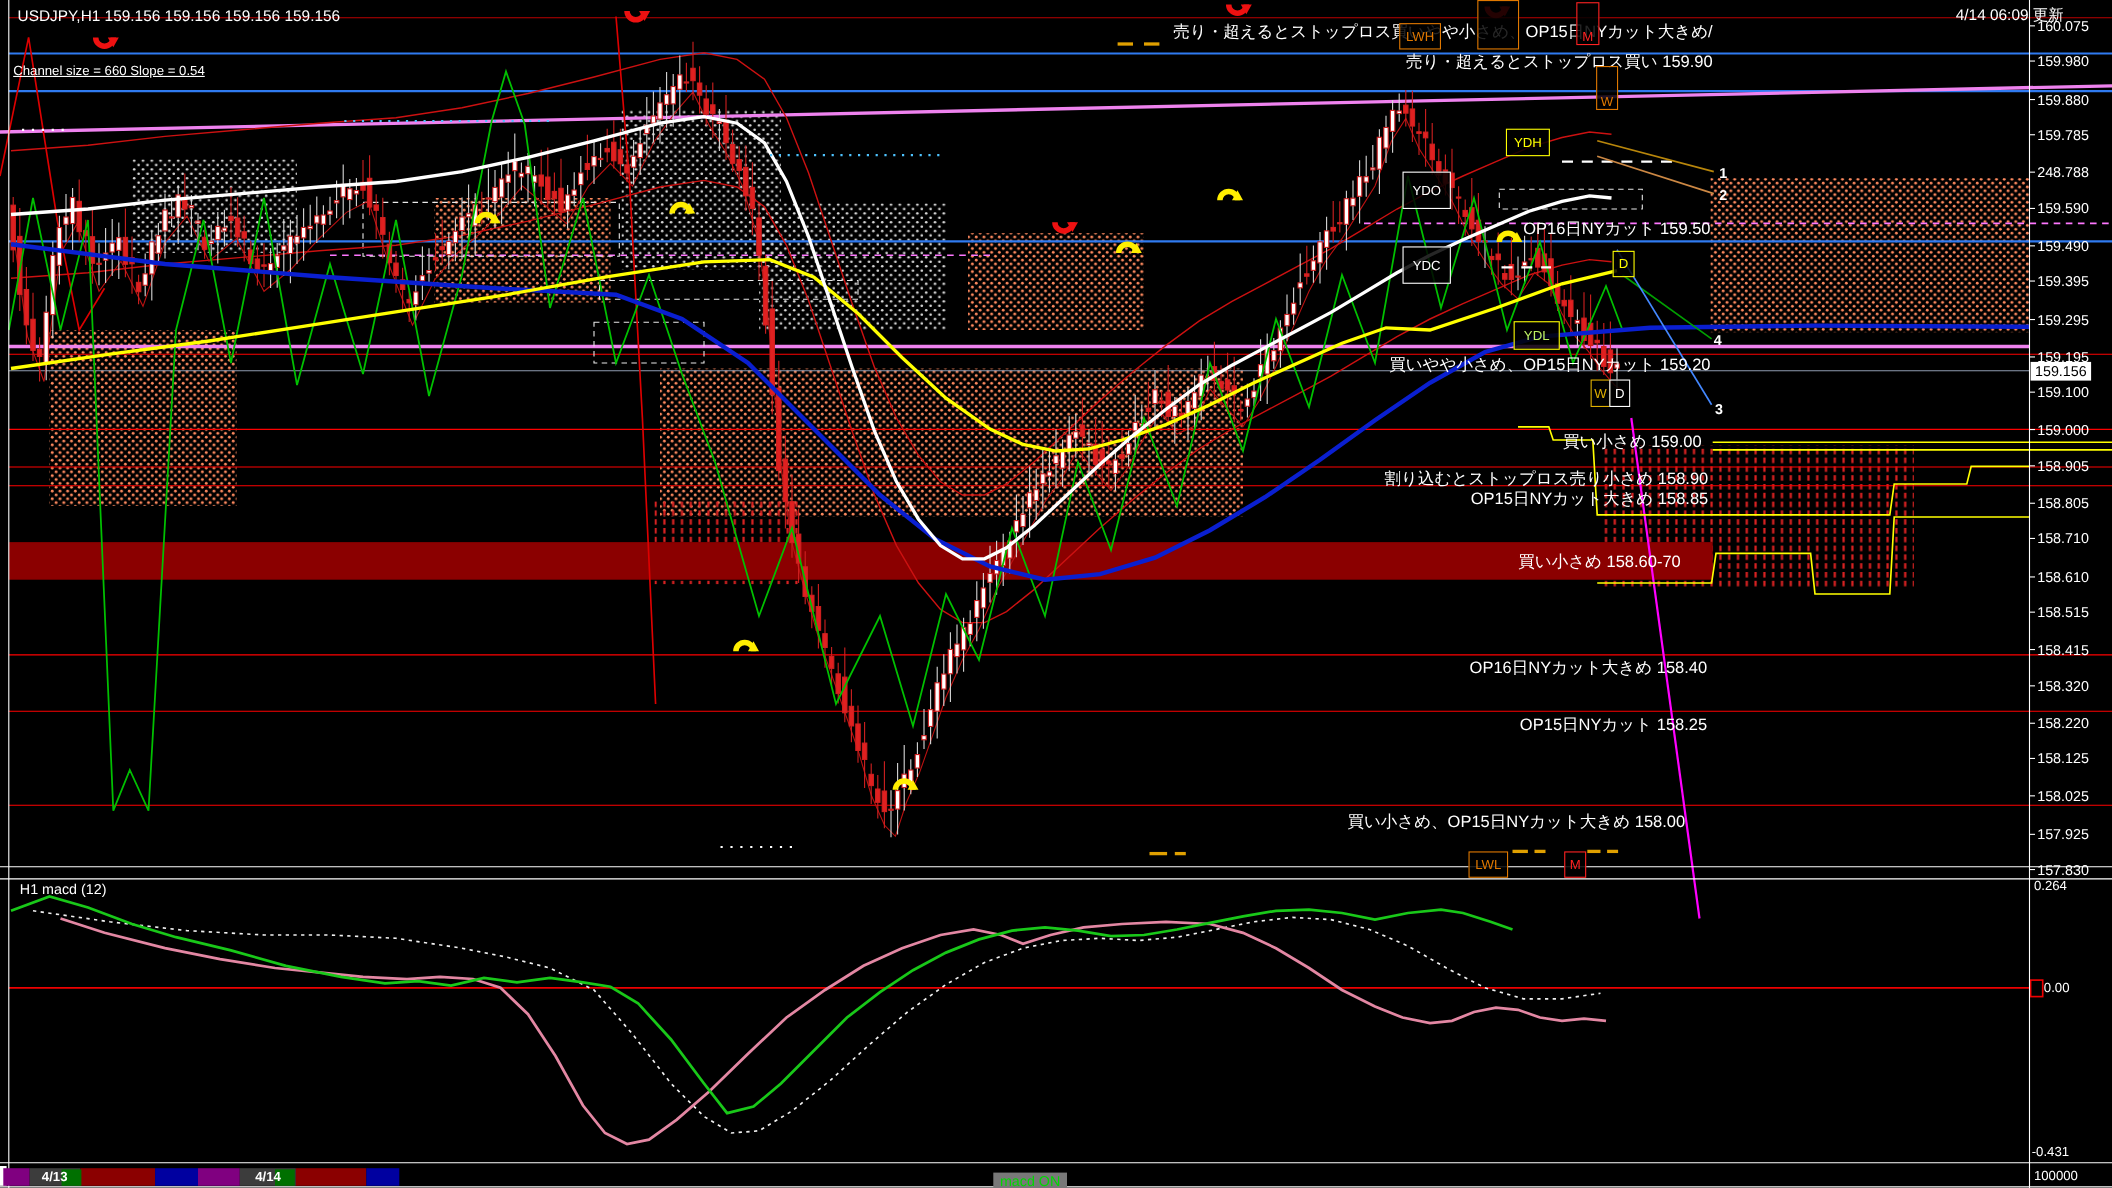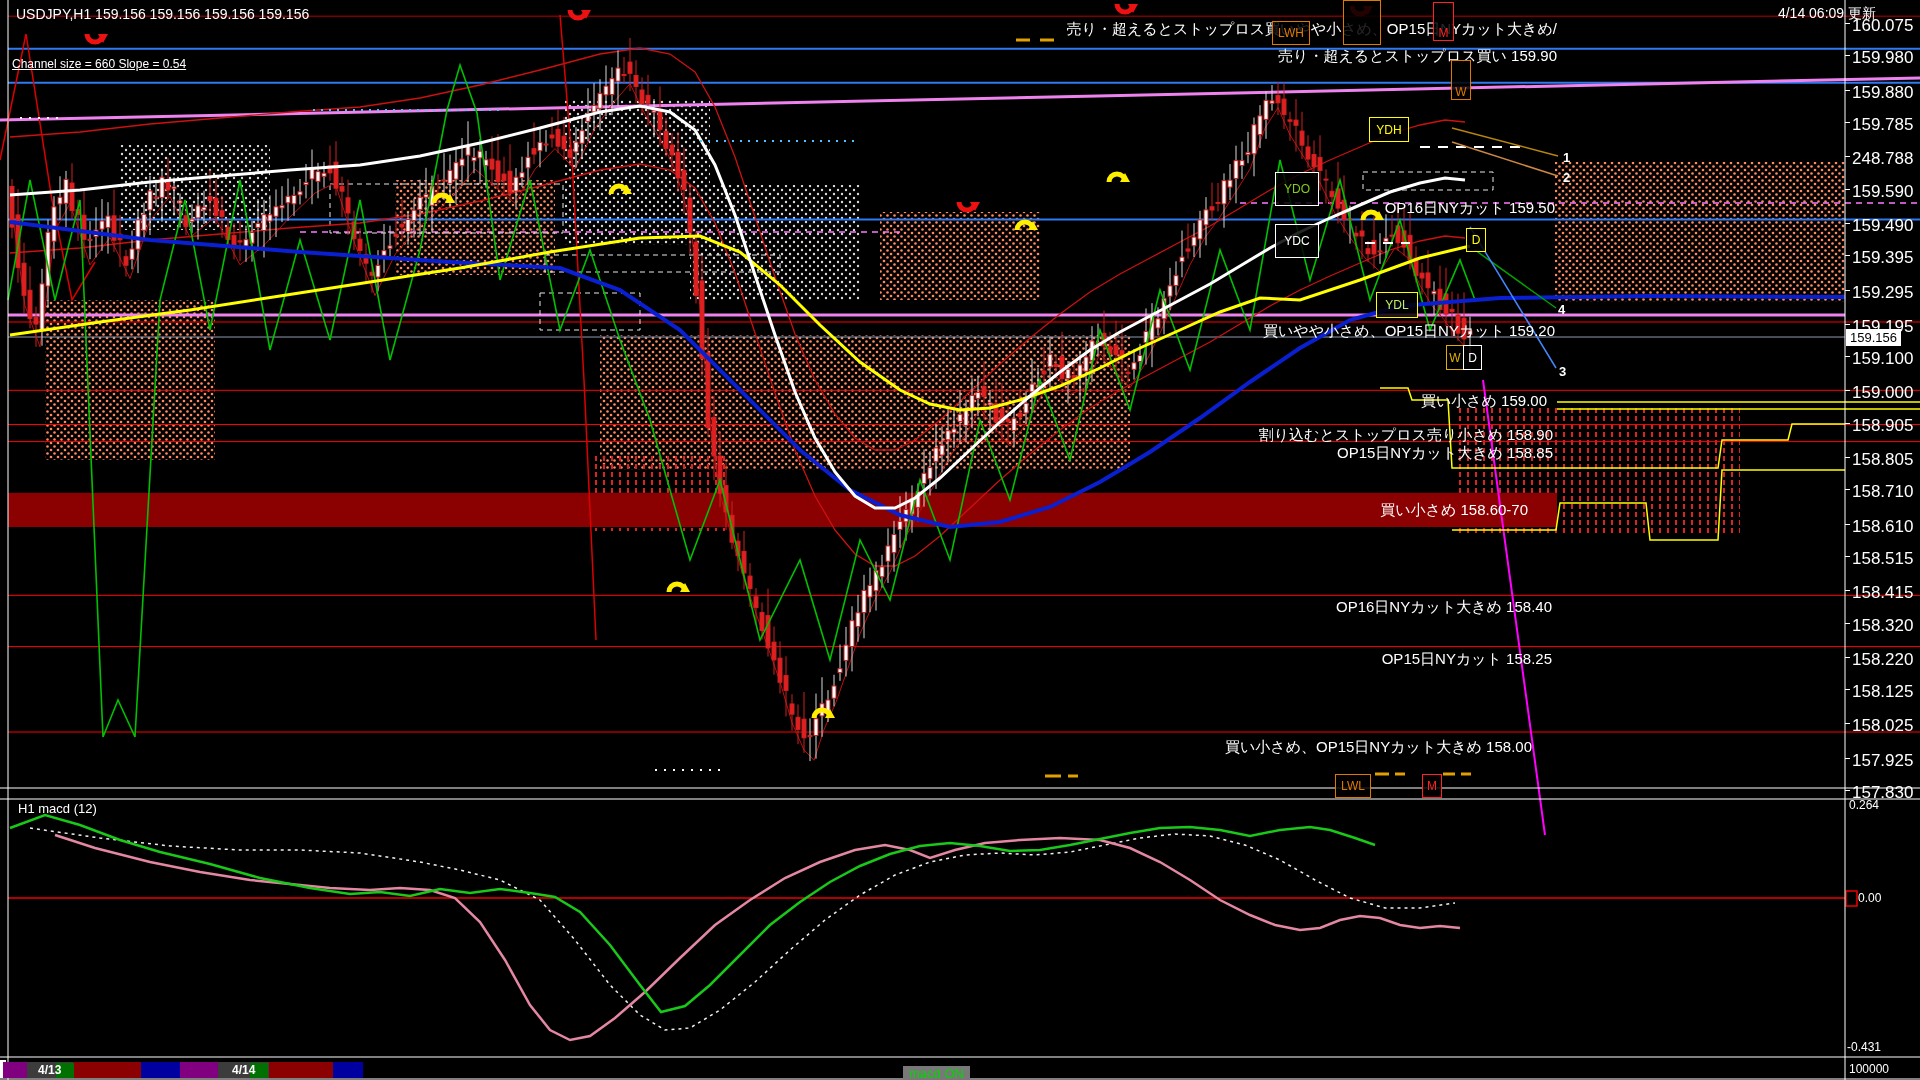--- a/index.html
+++ b/index.html
@@ -5,21 +5,21 @@
   html,body{margin:0;padding:0;background:#000;width:1920px;height:1080px;overflow:hidden;
     font-family:"Liberation Sans",sans-serif;}
   #stage{position:relative;width:1920px;height:1080px;background:#000;}
   svg{position:absolute;left:0;top:0;}
   .txt{position:absolute;color:#fff;white-space:nowrap;}
   .hdr{font-size:14px;top:6px;left:16px;}
   .upd{font-size:14px;top:5px;right:44px;}
   .chan{font-size:12px;top:57px;left:12px;text-decoration:underline;}
   .wm{font-size:54px;font-weight:bold;top:62px;left:70px;letter-spacing:2px;color:#fdfdfd;}
   .ann{position:absolute;color:#fff;font-size:15px;white-space:nowrap;right:365px;text-align:right;}
-  .tick{position:absolute;left:1852px;color:#fff;font-size:17px;white-space:nowrap;}
+  .tick{position:absolute;left:1852px;color:#fff;font-size:13px;white-space:nowrap;}
   .tickmark{position:absolute;left:1845px;width:5px;height:1px;background:#fff;}
   .chip{position:absolute;left:1846px;background:#fff;color:#000;font-size:13px;padding:0 4px;height:17px;line-height:17px;}
   .objlab{position:absolute;border:1px solid;background:rgba(0,0,0,.85);font-size:12px;display:flex;align-items:center;justify-content:center;}
   .objlab.bottom{align-items:flex-end;}
   .num{position:absolute;color:#fff;font-size:13px;font-weight:bold;}
   .macdlab{font-size:13px;top:801px;left:18px;}
   .sc{position:absolute;color:#fff;font-size:12px;left:1849px;}
   .strip-seg{position:absolute;top:1062px;height:16px;}
   .strip-date{position:absolute;top:1063px;color:#fff;font-size:12px;font-weight:bold;z-index:5;}
   .badge{position:absolute;top:1063px;height:15px;background:#007000;}
@@ -729,21 +729,21 @@
       <div class="ann" style="top:444px;right:367px">OP15日NYカット大きめ 158.85</div>
       <div class="ann" style="top:501px;right:392px">買い小さめ 158.60-70</div>
       <div class="ann" style="top:598px;right:368px">OP16日NYカット大きめ 158.40</div>
       <div class="ann" style="top:650px;right:368px">OP15日NYカット 158.25</div>
       <div class="ann" style="top:738px;right:388px">買い小さめ、OP15日NYカット大きめ 158.00</div>
       <div class="objlab" style="left:1272px;top:21px;width:36px;height:22px;border-color:#e07800;color:#e07800">LWH</div>
       <div class="objlab" style="left:1343px;top:0px;width:36px;height:43px;border-color:#e07800;color:#e07800"></div>
       <div class="objlab bottom" style="left:1433px;top:2px;width:19px;height:37px;border-color:#ff2222;color:#ff2222">M</div>
       <div class="objlab bottom" style="left:1451px;top:60px;width:18px;height:38px;border-color:#e07800;color:#e07800">W</div>
       <div class="objlab" style="left:1369px;top:117px;width:38px;height:23px;border-color:#ffff00;color:#ffff00">YDH</div>
-      <div class="objlab" style="left:1275px;top:172px;width:42px;height:32px;border-color:#ffffff;color:#84cc16">YDO</div>
+      <div class="objlab" style="left:1275px;top:156px;width:42px;height:32px;border-color:#ffffff;color:#ffffff">YDO</div>
       <div class="objlab" style="left:1275px;top:224px;width:42px;height:32px;border-color:#ffffff;color:#ffffff">YDC</div>
       <div class="objlab" style="left:1466px;top:228px;width:18px;height:22px;border-color:#ffff00;color:#ffff00">D</div>
       <div class="objlab" style="left:1376px;top:292px;width:40px;height:24px;border-color:#ffff00;color:#bef264">YDL</div>
       <div class="objlab" style="left:1446px;top:345px;width:16px;height:23px;border-color:#e0b000;color:#e0b000">W</div>
       <div class="objlab" style="left:1463px;top:345px;width:17px;height:23px;border-color:#ffffff;color:#ffffff">D</div>
       <div class="objlab" style="left:1335px;top:774px;width:34px;height:22px;border-color:#e07800;color:#e07800">LWL</div>
       <div class="objlab" style="left:1422px;top:774px;width:18px;height:22px;border-color:#ff2222;color:#ff2222">M</div>
       <div class="num" style="left:1563px;top:150px">1</div>
       <div class="num" style="left:1563px;top:170px">2</div>
       <div class="num" style="left:1558px;top:302px">4</div>

